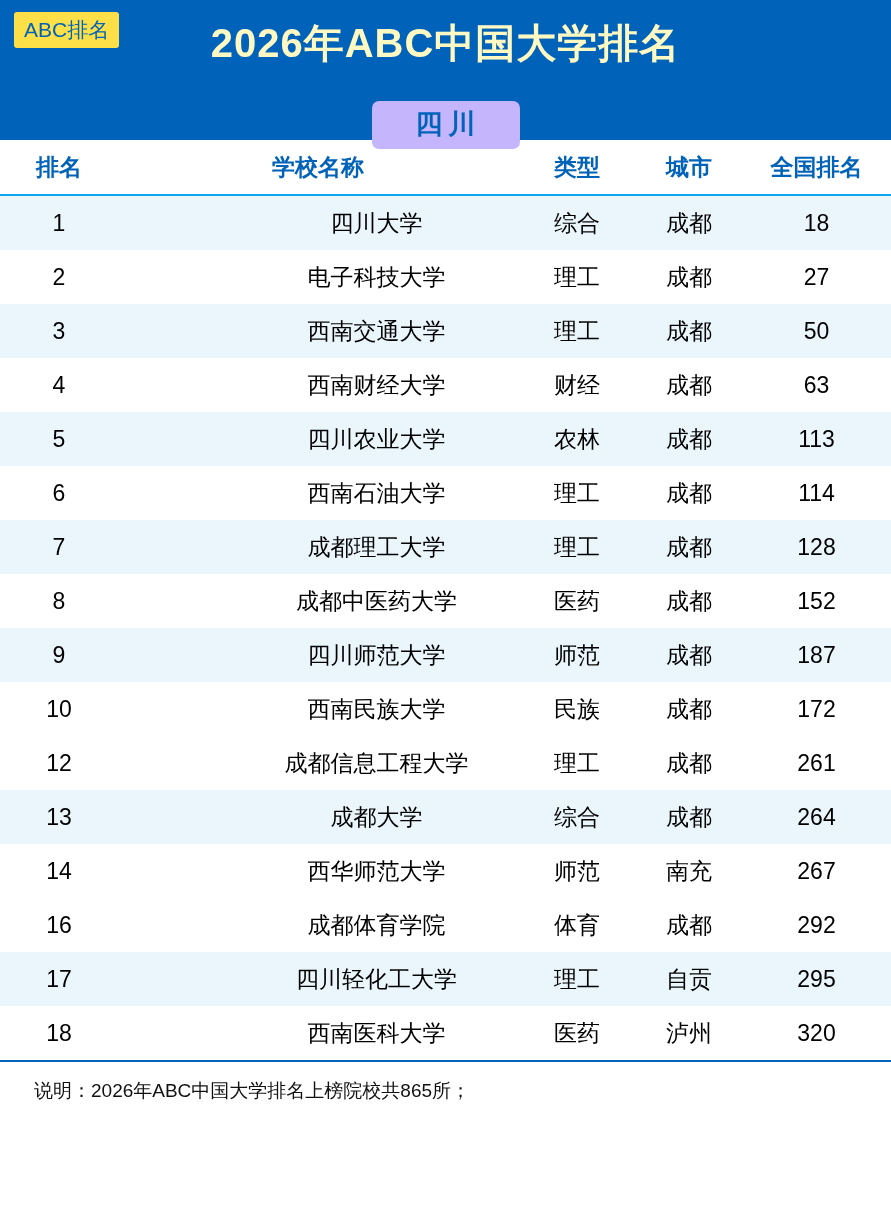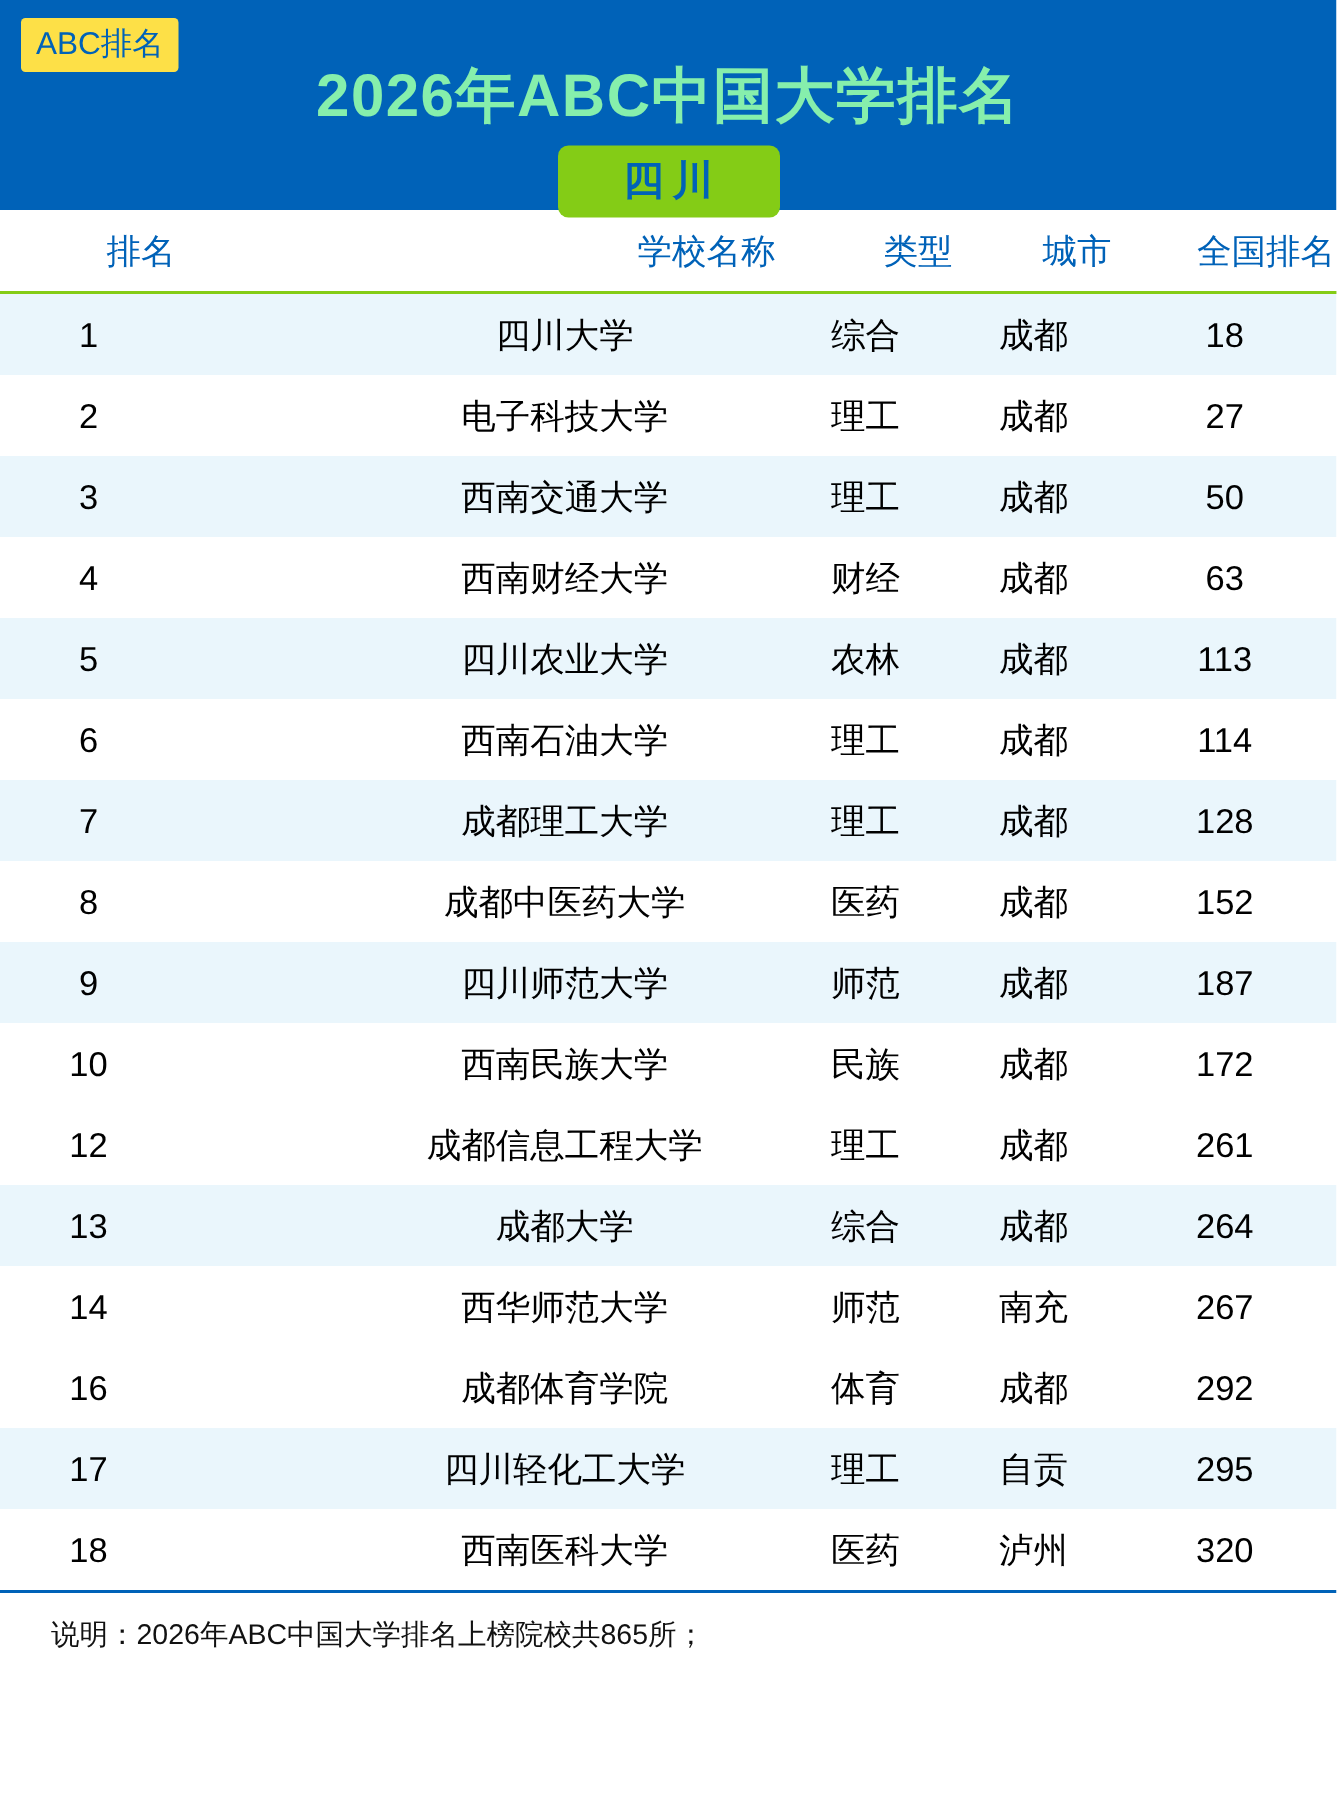--- a/index.html
+++ b/index.html
@@ -36,31 +36,31 @@
     color: #0062b8;
     font-weight: normal;
     font-size: 21px;
     line-height: 1;
     padding: 7px 10px 8px 10px;
     border-radius: 3px;
     letter-spacing: 0px;
   }
   .header-title {
     text-align: center;
-    color: #86efac;
+    color: #fef9c3;
     font-size: 40px;
     font-weight: bold;
-    padding-top: 36px;
+    padding-top: 16px;
     letter-spacing: 1px;
   }
   .region-pill {
     display: block;
-    margin: 6px auto 0 auto;
+    margin: 30px auto 0 auto;
     width: 148px;
-    background: #84cc16;
+    background: #c4b5fd;
     color: #0062b8;
     font-size: 27px;
     font-weight: bold;
     text-align: center;
     border-radius: 7px;
     padding: 5px 0 7px 0;
     letter-spacing: 6px;
     text-indent: 6px;
     box-sizing: border-box;
   }
@@ -68,24 +68,24 @@
   
   table.rank-table {
     width: 891px;
     border-collapse: collapse;
     table-layout: fixed;
   }
   table.rank-table th {
     background: #ffffff;
     color: #0062b8;
     font-size: 23px;
-    font-weight: normal;
+    font-weight: bold;
     height: 52px;
-    border-bottom: 2px solid #84cc16;
-    text-align: right;
+    border-bottom: 2px solid #0ea5e9;
+    text-align: center;
   }
   table.rank-table td {
     height: 52px;
     font-size: 23px;
     text-align: center;
     color: #000000;
   }
   tr.row-even td { background: #ffffff; }
   tr.row-odd  td { background: #eaf6fc; }
 

